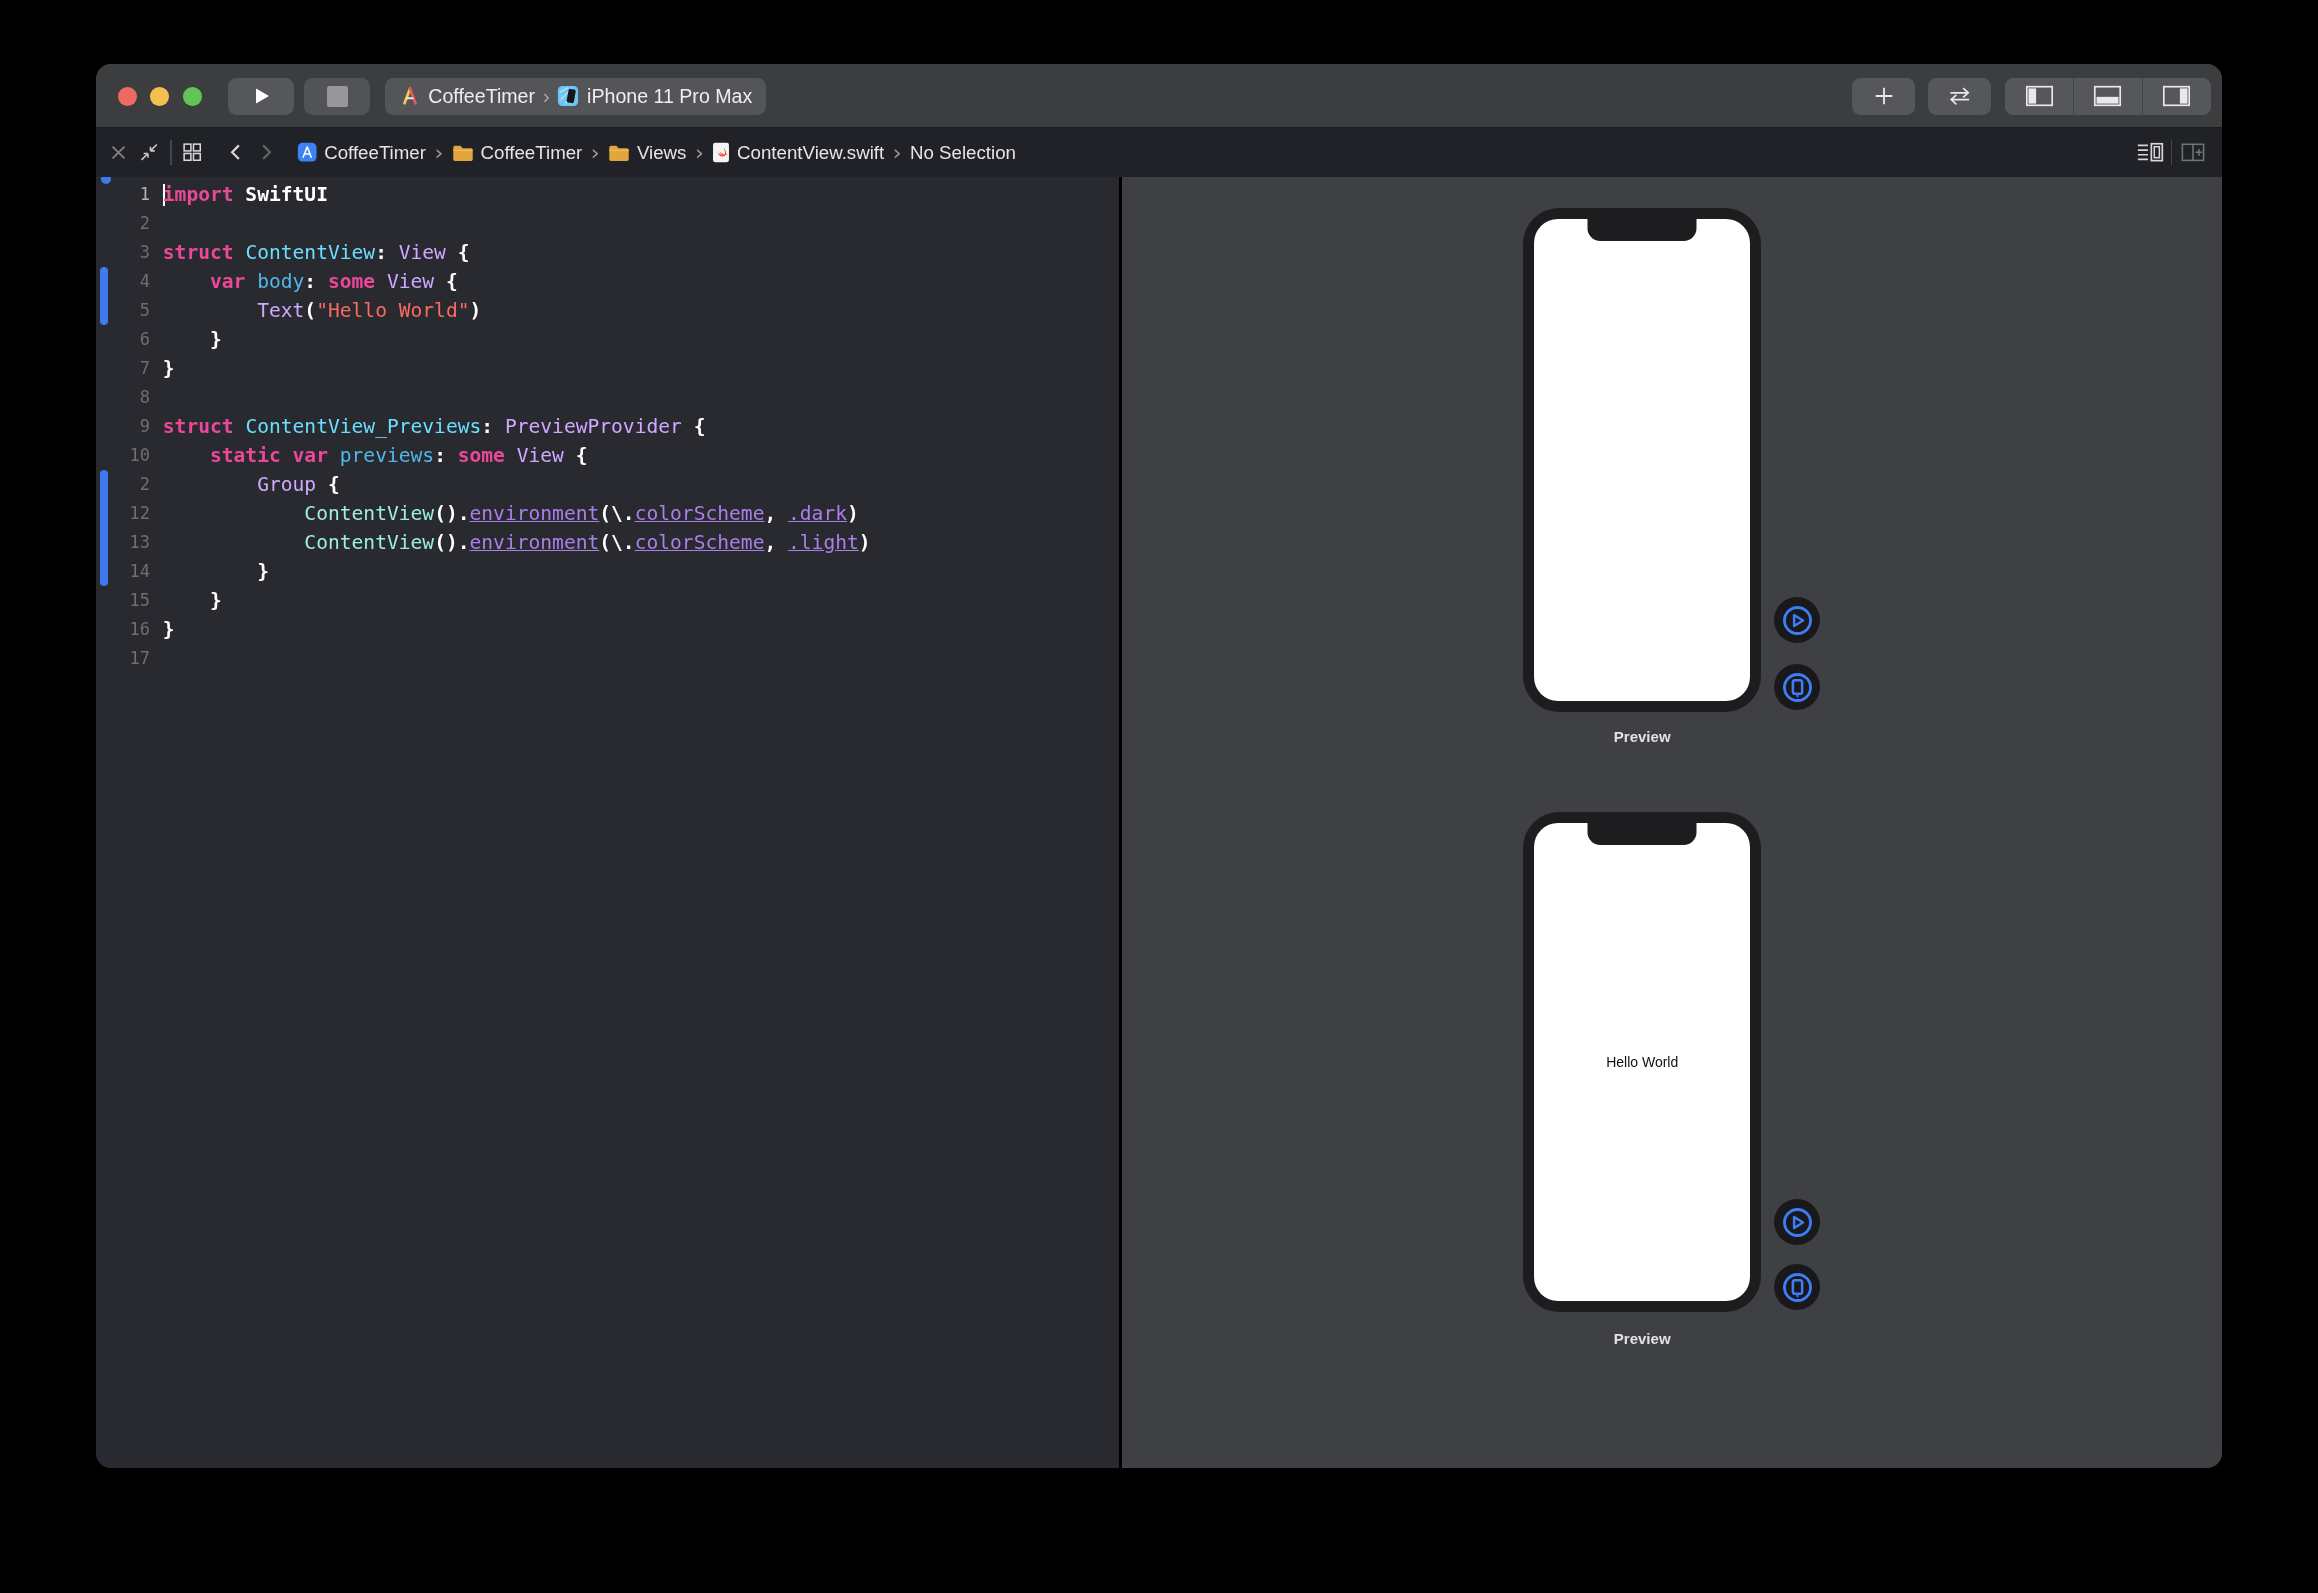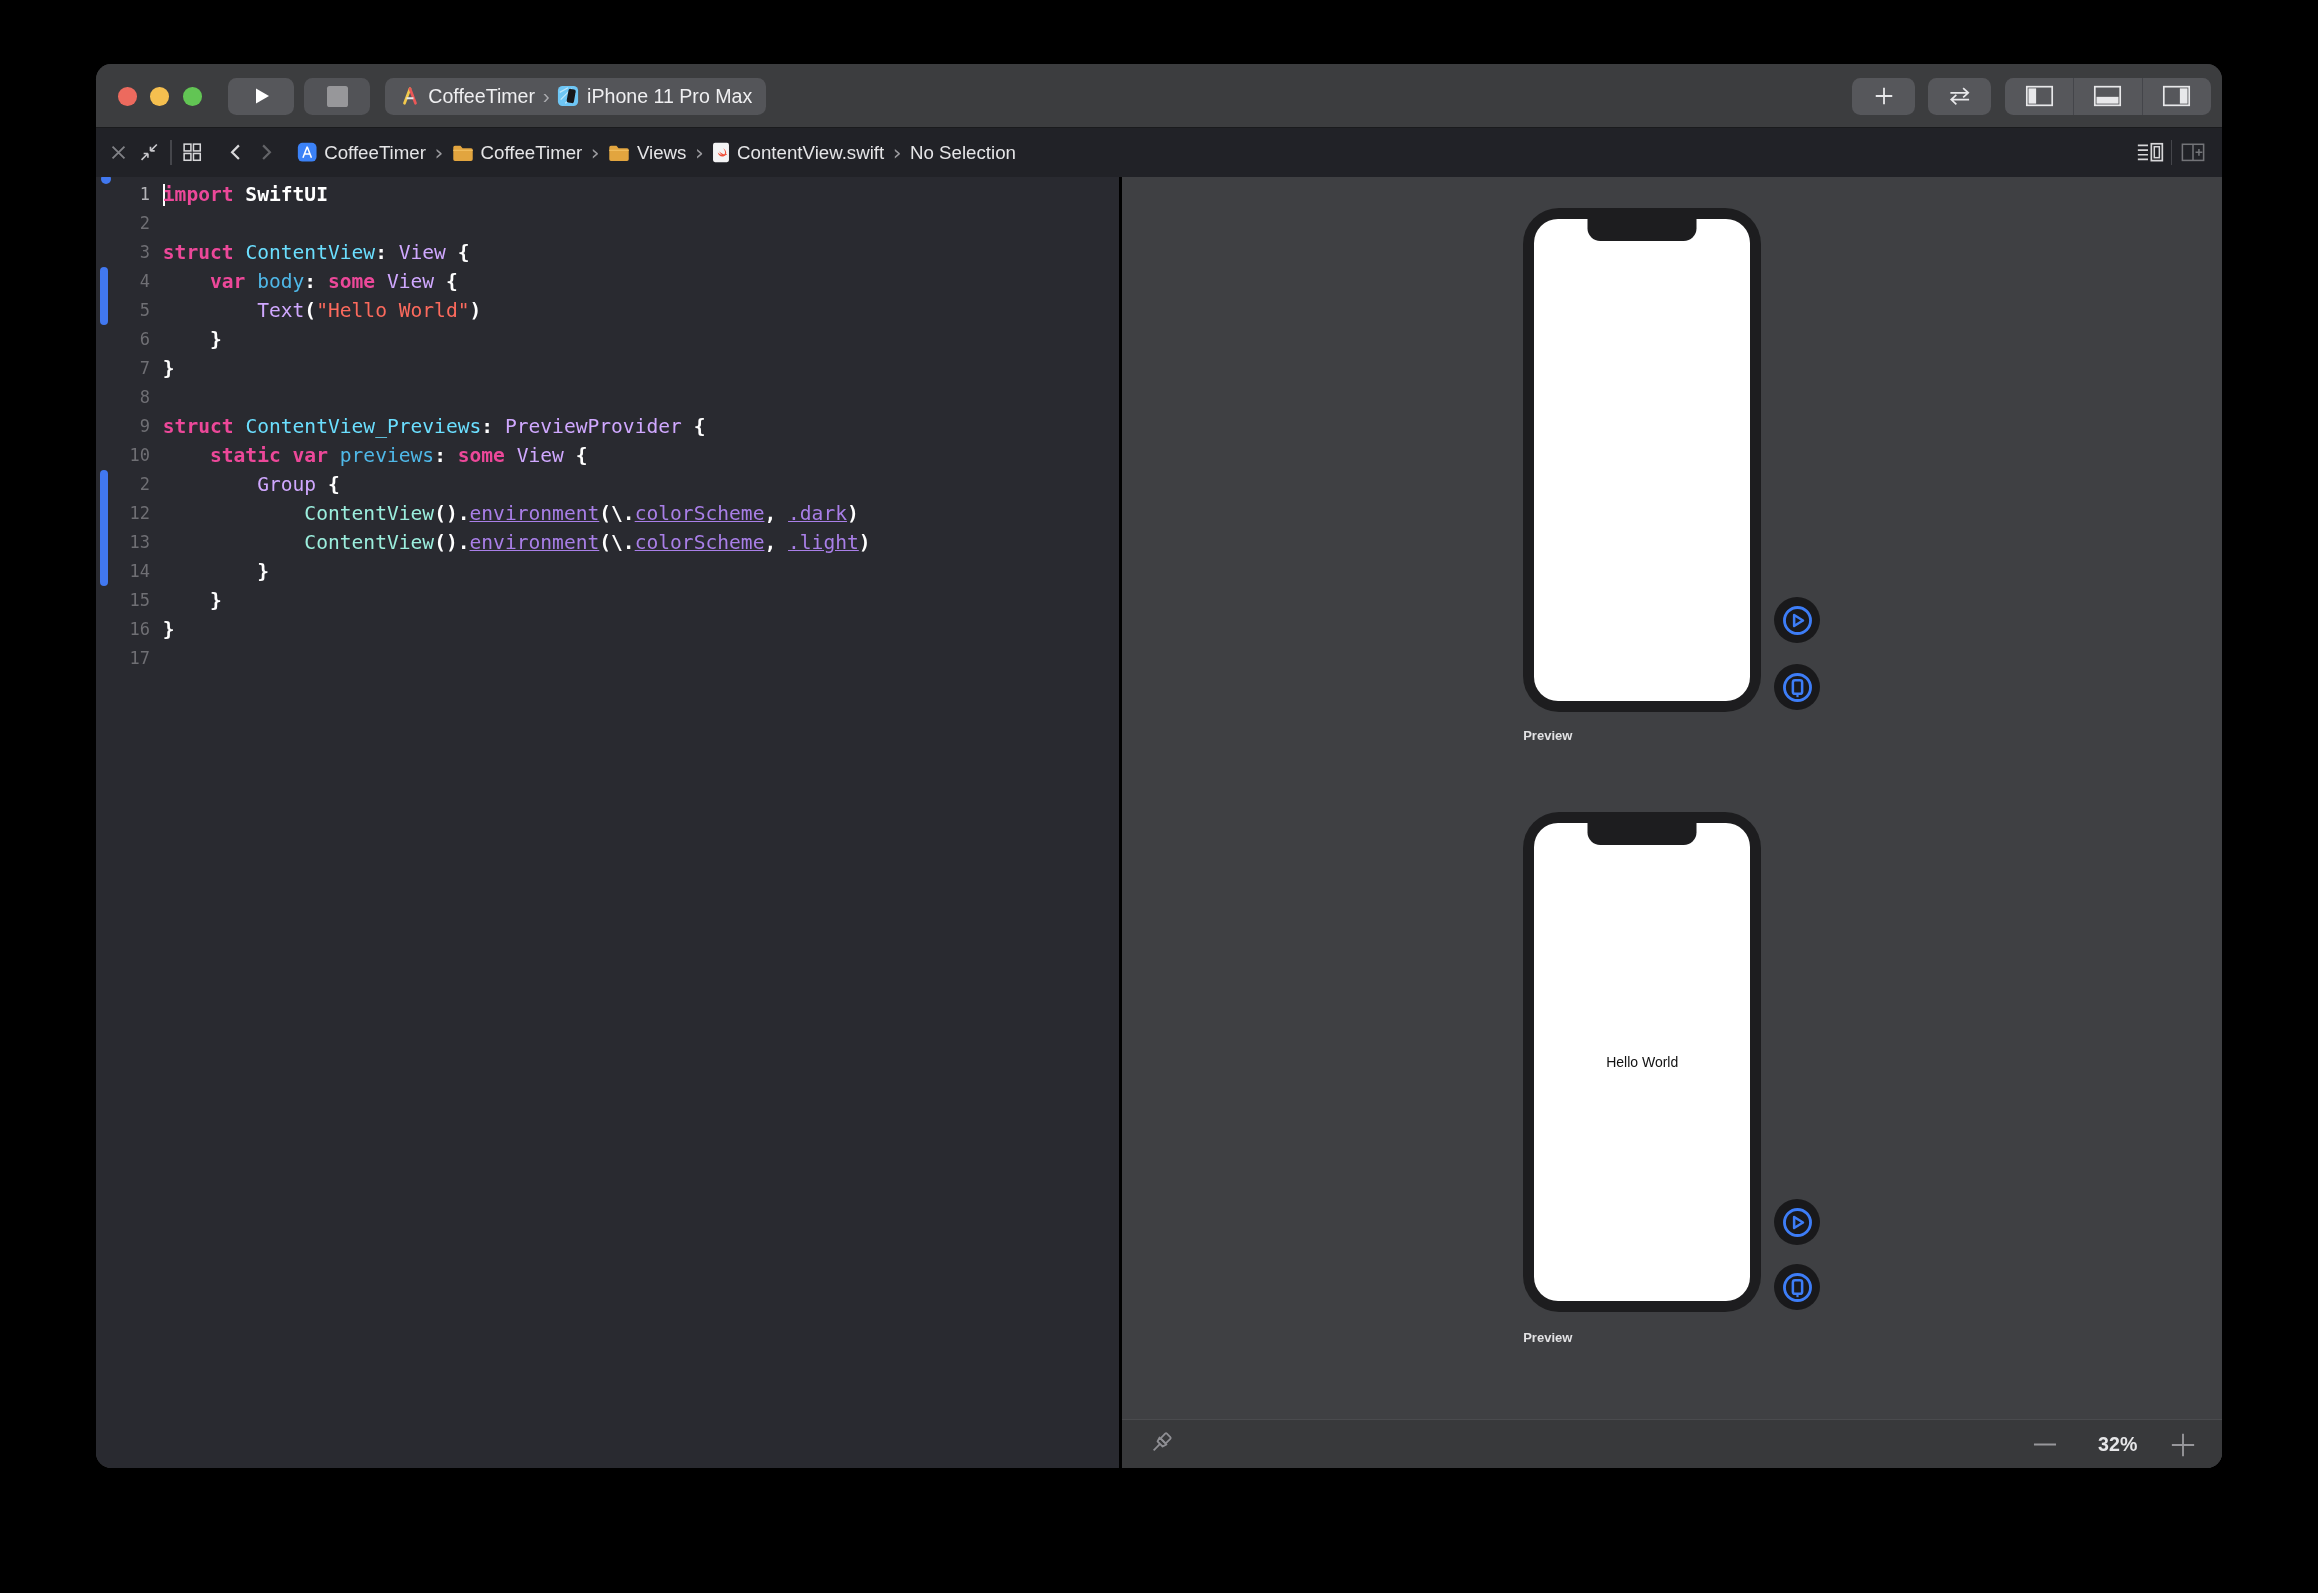--- a/index.html
+++ b/index.html
@@ -62,22 +62,22 @@
   .change-dot { position:absolute; left:5.1px; top:-3.4px; width:10.2px; height:10.2px; background:#4178F0; border-radius:50%; }
 
   
   .phone { position:absolute; width:238px; background:#1D1D1F; border-radius:36px; }
   .phone-screen { position:absolute; left:11px; top:11px; right:11px; bottom:11px;
                   background:#FFFFFF; border-radius:24px; }
   .notch { position:absolute; top:11px; left:50%; transform:translateX(-50%); width:109px; height:22px;
            background:#1D1D1F; border-radius:0 0 12.8px 12.8px; }
   .screen-text { position:absolute; left:0; right:0; top:50%; transform:translateY(-50%);
                  text-align:center; font-size:14px; color:#111; }
-  .preview-label { position:absolute; width:238px; color:#E2E2E4;
-                   font-size:13px; font-weight:700; }
+  .preview-label { position:absolute; width:238px; text-align:center; color:#E2E2E4;
+                   font-size:15px; font-weight:700; }
   .circle-btn { position:absolute; width:46px; height:46px; border-radius:50%; background:#19191B;
                 display:flex; align-items:center; justify-content:center; }
 
   
   .canvas-bottom { position:absolute; left:0; bottom:0; width:100%; height:49px; background:#38393B;
                    border-top:0.9px solid #4A4B4E; }
   .pin { position:absolute; left:24px; top:9.4px; }
   .zoom-minus { position:absolute; left:906px; top:13.6px; width:34px; height:22px; display:flex; align-items:center; justify-content:center; }
   .zoom-label { position:absolute; left:957px; top:0; width:77px; height:49px; line-height:49px;
                 text-align:center; color:#E6E6E8; font-size:19.6px; font-weight:600; }
@@ -307,38 +307,16 @@
         </svg>
       </div>
       <div class="circle-btn" style="left:652px; top:1087px;">
         <svg width="37" height="37" viewBox="0 0 44 44" fill="none" stroke="#3D7DF7">
           <circle cx="22" cy="22" r="15.5" stroke-width="3.4"></circle>
           <rect x="16.5" y="13.5" width="11" height="16" rx="2.5" stroke-width="3"></rect>
           <path d="M22 29.5 V33.5" stroke-width="2.6"></path>
         </svg>
       </div>
 
-      <div class="canvas-bottom">
-        <div class="pin">
-          <svg width="29" height="29" viewBox="0 0 24 24" fill="none" stroke="#8E8E93" stroke-width="1.5" stroke-linejoin="round">
-            <g transform="rotate(45 12 12)">
-              <rect x="9" y="2.5" width="6" height="6.5" rx="1"></rect>
-              <path d="M8 9 H16 L15 12.5 H9 Z"></path>
-              <path d="M12 12.5 V20"></path>
-            </g>
-          </svg>
-        </div>
-        <div class="zoom-minus">
-          <svg width="24" height="5.1" viewBox="0 0 28 6">
-              <path d="M1 3 H27" stroke="#97979B" stroke-width="2.4"></path>
-            </svg>
-        </div>
-        <div class="zoom-label">32%</div>
-        <div class="zoom-plus">
-          <svg width="24" height="24" viewBox="0 0 28 28">
-              <path d="M14 1 V27 M1 14 H27" stroke="#97979B" stroke-width="2.2"></path>
-            </svg>
-        </div>
-      </div>
     </div>
   </div>
 </div>
 
 
 </body></html>

